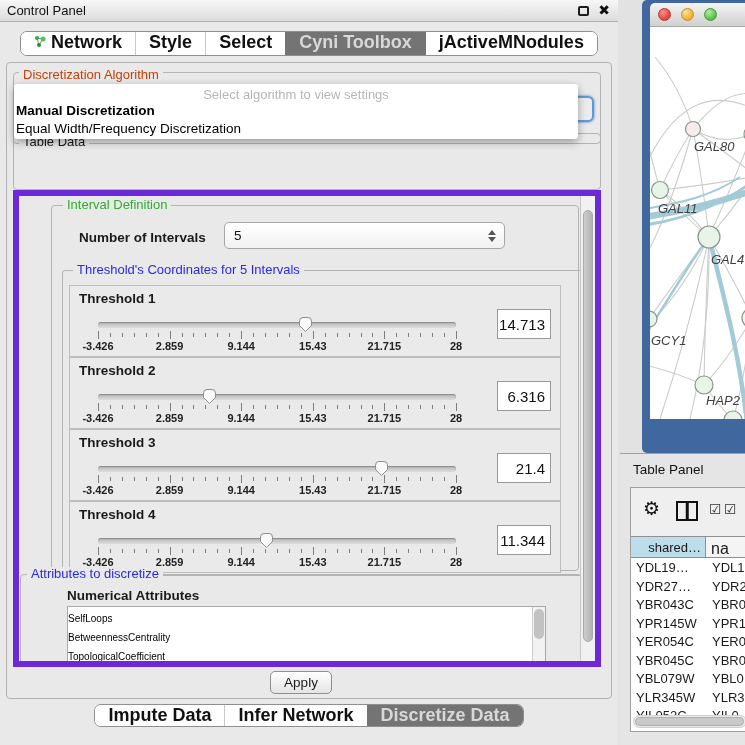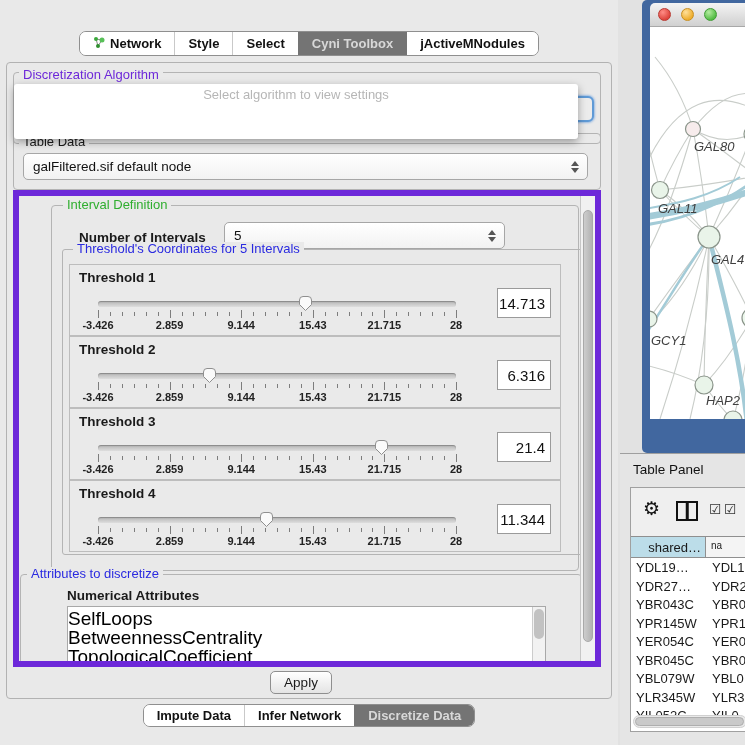--- a/index.html
+++ b/index.html
@@ -18,32 +18,32 @@
   .cp { position:absolute; left:0; top:0; width:618px; height:745px; background:#e9e9e9; }
   .cp-titlebar{ position:absolute; left:0; top:0; right:0; height:22px;
     background:linear-gradient(#f7f7f7,#dcdcdc); border-bottom:1px solid #b0b0b0;}
   .cp-title{ position:absolute; left:7px; top:3px; font-size:13px; color:#111;}
   .float-btn{ position:absolute; right:29px; top:6px; width:11px; height:10px;
     border:2px solid #1c1c1c; border-radius:2px; background:transparent;}
   .close-btn{ position:absolute; right:8px; top:2px; font-size:14px; font-weight:bold; color:#111; cursor:default;}
   
   .tabbar-wrap{ position:absolute; left:0; width:618px; display:flex; justify-content:center;}
   .tabbar{ display:flex; border:1px solid #8f8f8f; border-radius:7px; overflow:hidden; background:#fff; height:25px;}
-  .tab{ display:flex; align-items:center; gap:5px; padding:0 13px; font-weight:600; font-size:13px; color:#111; background:#fff;}
+  .tab{ display:flex; gap:5px; padding:0 13px; font-weight:600; font-size:18px; color:#111; background:#fff;}
   .tab + .tab{ border-left:1px solid #c9c9c9; }
   .tab.selected{ background:var(--tabsel); color:var(--tabseltext); border-left-color:var(--tabsel);}
   .tab.selected + .tab{ border-left-color:var(--tabsel);}
   .top-tabs{ top:31px; }
   .bottom-tabs{ top:704px; }
   .bottom-tabs .tabbar{ height:23px; }
   
   .outer-group{ position:absolute; left:6px; top:62px; width:606px; height:637px;
     border:1px solid #b2b2b2; border-radius:4px;}
   .group-title{ position:absolute; background:#e9e9e9; padding:0 4px; font-size:13px; line-height:14px; z-index:1;}
-  .g-gray{ color:#6d28d9;} .g-black{ color:#1a1a1a;} .g-green{ color:var(--green);} .g-blue{ color:var(--blue);}
+  .g-gray{ color:#c2410c;} .g-black{ color:#1a1a1a;} .g-green{ color:var(--green);} .g-blue{ color:var(--blue);}
   .gbox{ position:absolute; border:1px solid #b4b4b4; border-radius:4px; }
   .algo-group{ left:13px; top:72px; width:588px; height:72px;}
   .algo-title{ left:19px; top:68px;}
   .focus-combo{ position:absolute; left:570px; top:96px; width:24px; height:26px; border-radius:6px;
     border:2px solid #5f9ad6; background:#ececec; box-shadow:0 0 2px 1px rgba(90,150,220,.55); z-index:4;}
   
   .popup{ position:absolute; left:14px; top:84px; width:564px; height:55px; background:#fff;
     border-radius:3px; box-shadow:0 3px 8px rgba(0,0,0,.35); z-index:10;}
   .popup-hint{ text-align:center; color:#b6b6b6; font-size:13px; padding-top:3px;}
   .dd-opt{ font-size:13.5px; line-height:18px; padding-left:2px; color:#000;}
@@ -60,41 +60,41 @@
   
   .scroll-pane{ position:absolute; left:13px; top:190px; width:588px; height:477px;
     border:6px solid #6d28d9; background:#e9e9e9; overflow:hidden;}
   .vsb{ position:absolute; right:0; top:0; width:15px; height:100%; background:#f1f1f1; border-left:1px solid #c6c6c6;}
   .vsb-thumb{ position:absolute; left:2px; top:14px; width:10px; height:432px; border-radius:5px;
     background:linear-gradient(90deg,#cdcdcd,#b2b2b2); border:1px solid #a9a9a9;}
   .interval-group{ position:absolute; left:32px; top:9px; width:528px; height:366px; border:1px solid #b4b4b4; border-radius:4px;}
   .ig-title{ left:11px; top:-8px;}
   .ni-label{ position:absolute; left:27px; top:24px; font-weight:bold; font-size:13.5px;}
   .ni-combo{ left:172px; top:16px; width:281px; height:27px;}
-  .thresh-group{ position:absolute; left:10px; top:43px; width:536px; height:306px; border:1px solid #b4b4b4; border-radius:3px;}
+  .thresh-group{ position:absolute; left:10px; top:64px; width:536px; height:306px; border:1px solid #b4b4b4; border-radius:3px;}
   .tg-title{ left:10px; top:-8px;}
   .tpanel{ position:absolute; left:6px; width:492px; height:72px; border:1px solid #bdbdbd; background:#eaeaea;}
   .t-label{ position:absolute; left:9px; top:5px; font-weight:bold; font-size:13.5px;}
   .t-track{ position:absolute; left:28px; top:36px; width:358px; height:6px; border-radius:3px;
     background:linear-gradient(#b3b3b3,#dedede); box-shadow:inset 0 1px 1px rgba(0,0,0,.25);}
   .t-thumb{ position:absolute; top:30px; width:15px; height:17px;}
   .t-ticks{ position:absolute; left:28px; top:45px; width:358px; height:9px;}
   .t-ticks span{ position:absolute; width:1px; background:#7d7d7d; top:2px; height:4px;}
   .t-ticks span.major{ top:0; height:8px;}
   .t-ticklabels{ position:absolute; left:28px; top:54px; width:358px; height:12px;}
   .t-ticklabels span{ position:absolute; transform:translateX(-50%); font-size:11px; font-weight:600; color:#222; white-space:nowrap;}
   .t-value{ position:absolute; right:9px; top:23px; width:54px; height:30px; border:1px solid #9a9a9a;
     background:#fff; font-family:inherit; font-size:15px; text-align:right; padding-right:5px; color:#111;}
   
   .attrs-group{ position:absolute; left:1px; top:378px; width:562px; height:96px; border:1px solid #b4b4b4; border-radius:4px;}
   .ag-title{ left:6px; top:-8px;}
   .ag-sub{ position:absolute; left:46px; top:13px; font-weight:bold; font-size:13.5px;}
   .attr-list{ position:absolute; left:46px; top:31px; width:479px; height:56px; background:#fff;
     border:1px solid #a8a8a8; overflow:hidden; padding-top:2px;}
-  .attr-item{ font-size:19px; line-height:19px; color:#000;}
+  .attr-item{ font-size:10px; line-height:19px; color:#000;}
   .al-sb{ position:absolute; right:0; top:0; width:13px; height:100%; background:#f2f2f2; border-left:1px solid #ccc;}
   .al-thumb{ position:absolute; left:1px; top:2px; width:10px; height:30px; background:#c2c2c2; border-radius:5px;}
   .apply-btn{ position:absolute; left:270px; top:671px; width:62px; height:23px; border:1px solid #8f8f8f;
     border-radius:5px; background:linear-gradient(#ffffff,#e4e4e4); font-size:13.5px; text-align:center; line-height:21px;}
   
   .netwin{ position:absolute; left:642px; top:0; width:142px; height:453px; background:var(--frameblue); border-radius:5px 0 0 5px;font-style:italic;}
   .net-titlebar{ position:absolute; left:8px; top:3px; right:0; height:24px;
     background:linear-gradient(#f4f4f4,#d0d0d0); border-radius:5px 0 0 0; border-bottom:1px solid #a8a8a8;}
   .light{ position:absolute; top:5px; width:13px; height:13px; border-radius:50%;}
   .l-red{ left:8px; background:radial-gradient(circle at 35% 30%, #ff8d86, #de453d 70%); border:1px solid #b83830;}
@@ -107,33 +107,38 @@
   .tp-inner{ position:absolute; left:10px; top:33px; width:120px; height:245px; background:#fff; border:1px solid #a0a0a0; overflow:hidden;}
   .tp-toolbar{ position:absolute; left:0; top:0; right:0; height:48px; background:#efefef;}
   .gear{ position:absolute; left:12px; top:9px; font-size:19px; color:#111; line-height:24px;}
   .split-icon{ position:absolute; left:45px; top:13px; width:22px; height:20px; border:2.5px solid #111;}
   .split-icon::after{ content:""; position:absolute; left:50%; top:0; bottom:0; width:2.5px; background:#111; transform:translateX(-50%);}
   .check-ic{ position:absolute; top:13px; font-size:14px; color:#333;}
   .ck1{ left:78px;} .ck2{ left:93px;}
   .tp-header{ position:absolute; left:0; top:48px; right:0; height:22px; border-top:1px solid #8f8f8f; border-bottom:1px solid #8f8f8f; background:#f4f4f4;}
   .tp-h1{ position:absolute; left:0; top:0; width:75px; height:100%; background:var(--hdrblue);
     border-right:1px solid #8f8f8f; font-size:13px; text-align:right; padding:3px 4px 0 0;}
-  .tp-h2{ position:absolute; left:80px; top:0; font-size:10px; padding-top:3px;}
+  .tp-h2{ position:absolute; left:80px; top:0; font-size:16px; padding-top:3px;}
   .tp-rows{ position:absolute; left:0; top:71px; right:0;}
   .tp-row{ position:relative; height:18.5px; font-size:13px;}
   .tp-c1{ position:absolute; left:5px; top:1px; width:70px; white-space:nowrap; overflow:hidden;}
   .tp-c2{ position:absolute; left:81px; top:1px; white-space:nowrap;}
   .hsb{ position:absolute; left:2px; right:2px; bottom:3px; height:13px; background:#e9e9e9; border:1px solid #d0d0d0; border-radius:7px;}
   .hsb-thumb{ position:absolute; left:1px; top:1px; bottom:1px; width:97%; background:#c9c9c9; border:1px solid #aeaeae; border-radius:6px;}
   svg text{ font-family:"Liberation Sans","DejaVu Sans",sans-serif; }
 </style>
 </head>
 <body>
 
 <div class="cp">
+  <div class="cp-titlebar">
+    <span class="cp-title">Control Panel</span>
+    <span class="float-btn"></span>
+    <span class="close-btn">✖</span>
+  </div>
 
   <div class="tabbar-wrap top-tabs">
     <div class="tabbar">
         <div class="tab">
           <span><svg width="12" height="13" viewBox="0 0 12 13">
               <line x1="3" y1="3" x2="9" y2="4" stroke="#888"></line>
               <line x1="3" y1="3" x2="5" y2="10" stroke="#888"></line>
               <line x1="9" y1="4" x2="5" y2="10" stroke="#888"></line>
               <circle cx="3" cy="3" r="2" fill="#3aa83a"></circle>
               <circle cx="9" cy="4" r="2.5" fill="#58c058"></circle>
@@ -157,31 +162,28 @@
   </div>
 
   <div class="outer-group"></div>
 
   <div class="gbox algo-group"></div>
   <span class="group-title g-gray algo-title">Discretization Algorithm</span>
   <div class="focus-combo"></div>
 
   <div class="popup">
     <div class="popup-hint">Select algorithm to view settings</div>
+    <div>
+        <div class="dd-opt bold">Manual Discretization</div>
+        <div class="dd-opt">Equal Width/Frequency Discretization</div>
+      </div>
   </div>
 
   <div class="gbox td-group"></div>
   <span class="group-title g-black td-title">Table Data</span>
-  <div class="combo td-combo">
-    <span>galFiltered.sif default node</span>
-    <span class="stepper">
-        <span class="up"></span>
-        <span class="down"></span>
-      </span>
-  </div>
 
   <div class="scroll-pane">
     <div class="interval-group">
       <span class="group-title g-green ig-title">Interval Definition</span>
       <span class="ni-label">Number of Intervals</span>
       <div class="combo ni-combo">
         <span>5</span>
         <span class="stepper">
             <span class="up"></span>
             <span class="down"></span>

